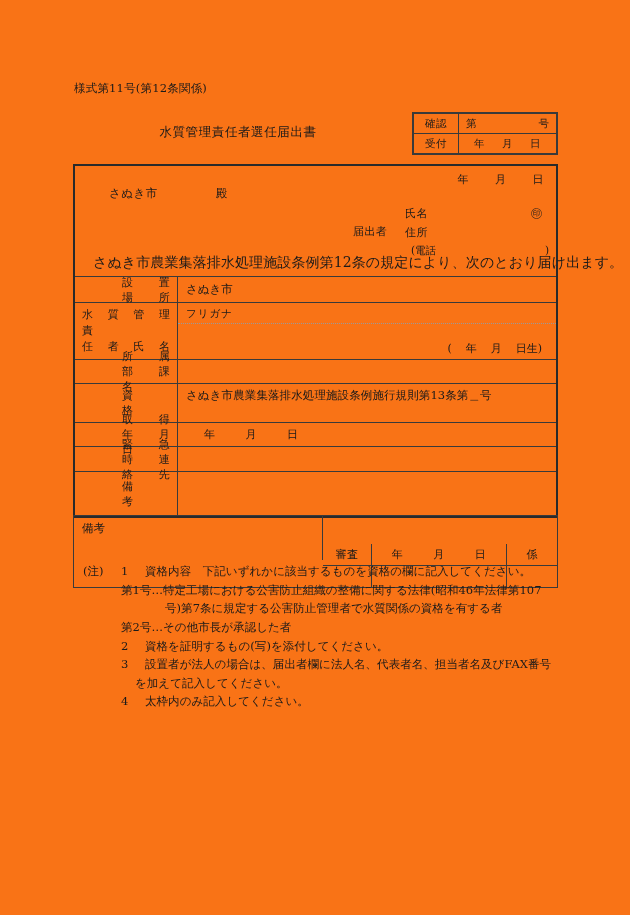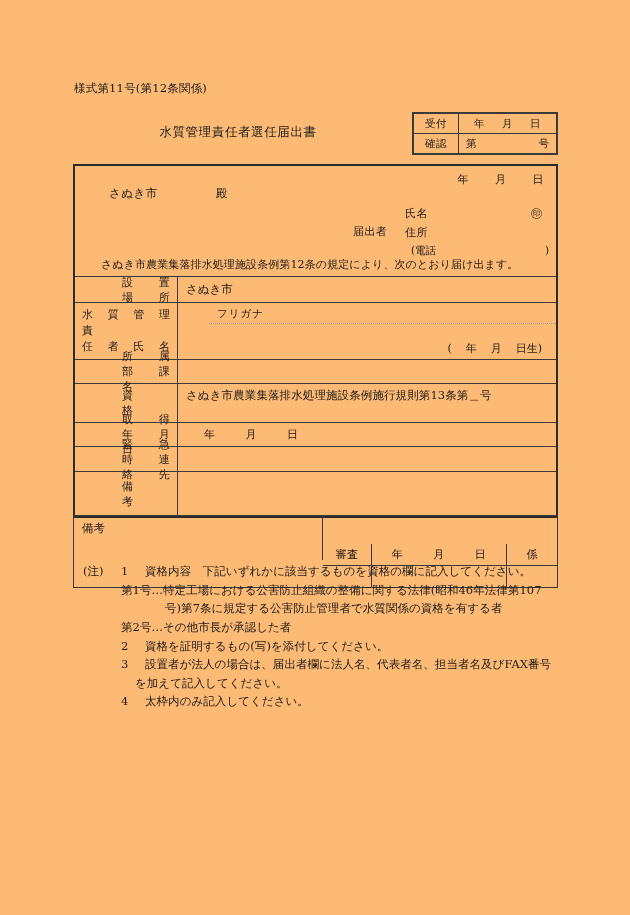--- a/index.html
+++ b/index.html
@@ -12,21 +12,21 @@
     height: 915px;
     position: relative;
     font-family: "DejaVu Serif", "Liberation Serif", serif;
     color: #1a1a1a;
     font-size: 11px;
     overflow: hidden;
   }
   .page {
     position: absolute;
     inset: 0;
-    background: #fdba74;
+    background: #f97316;
   }
 
   
   .form-no {
     position: absolute;
     left: 74px;
     top: 81px;
     font-size: 11.5px;
     letter-spacing: 0.2px;
     white-space: nowrap;
@@ -156,24 +156,23 @@
   }
   .af-tel .close-paren {
     position: absolute;
     right: 0px;
     top: 0;
   }
   .hdr-statement {
     position: absolute;
     left: 18px;
     bottom: 4px;
-    font-size: 11px;
+    font-size: 14px;
     letter-spacing: 0.1px;
     white-space: nowrap;
-    margin-left: 8px;
   }
 
   
   .rows { border-top: 1px solid #3a3a3a; }
   .row {
     display: flex;
     border-top: 1px solid #3a3a3a;
     box-sizing: border-box;
   }
   .row:first-child { border-top: none; }
@@ -207,21 +206,21 @@
     flex: 1 1 auto;
     box-sizing: border-box;
     padding: 3px 8px;
     font-size: 11.5px;
     position: relative;
   }
 
   .r-setti { height: 25px; }
   .r-setti .cell-value { display: flex; align-items: center; padding-top: 0; padding-bottom: 0; }
 
-  .r-name { height: 57px; gap: 31px; }
+  .r-name { height: 57px; }
   .r-name .cell-label { align-items: center; }
   .r-name .cell-value { padding: 0; display: flex; flex-direction: column; }
   .furigana {
     height: 20px;
     line-height: 20px;
     padding: 0 8px;
     font-size: 10.5px;
     letter-spacing: 1px;
     border-bottom: 1px dotted #9a9a9a;
   }
@@ -332,35 +331,35 @@
 <div class="page">
 
   <div class="form-no">様式第11号(第12条関係)</div>
 
   <div class="doc-title">水質管理責任者選任届出書</div>
 
   <div class="receipt-box">
     <table>
       <tbody>
           <tr>
+        <td class="lbl">確認</td>
+        <td>
+          <div class="daigo-row">
+            <span>第</span>
+            <span>号</span>
+          </div>
+        </td>
+      </tr>
+      <tr>
         <td class="lbl">受付</td>
         <td>
           <div class="ymd-row">
             <span>年</span>
             <span>月</span>
             <span>日</span>
-          </div>
-        </td>
-      </tr>
-      <tr>
-        <td class="lbl">確認</td>
-        <td>
-          <div class="daigo-row">
-            <span>第</span>
-            <span>号</span>
           </div>
         </td>
       </tr>
     </tbody>
       </table>
   </div>
 
   <div class="main-frame">
 
     <div class="hdr">

